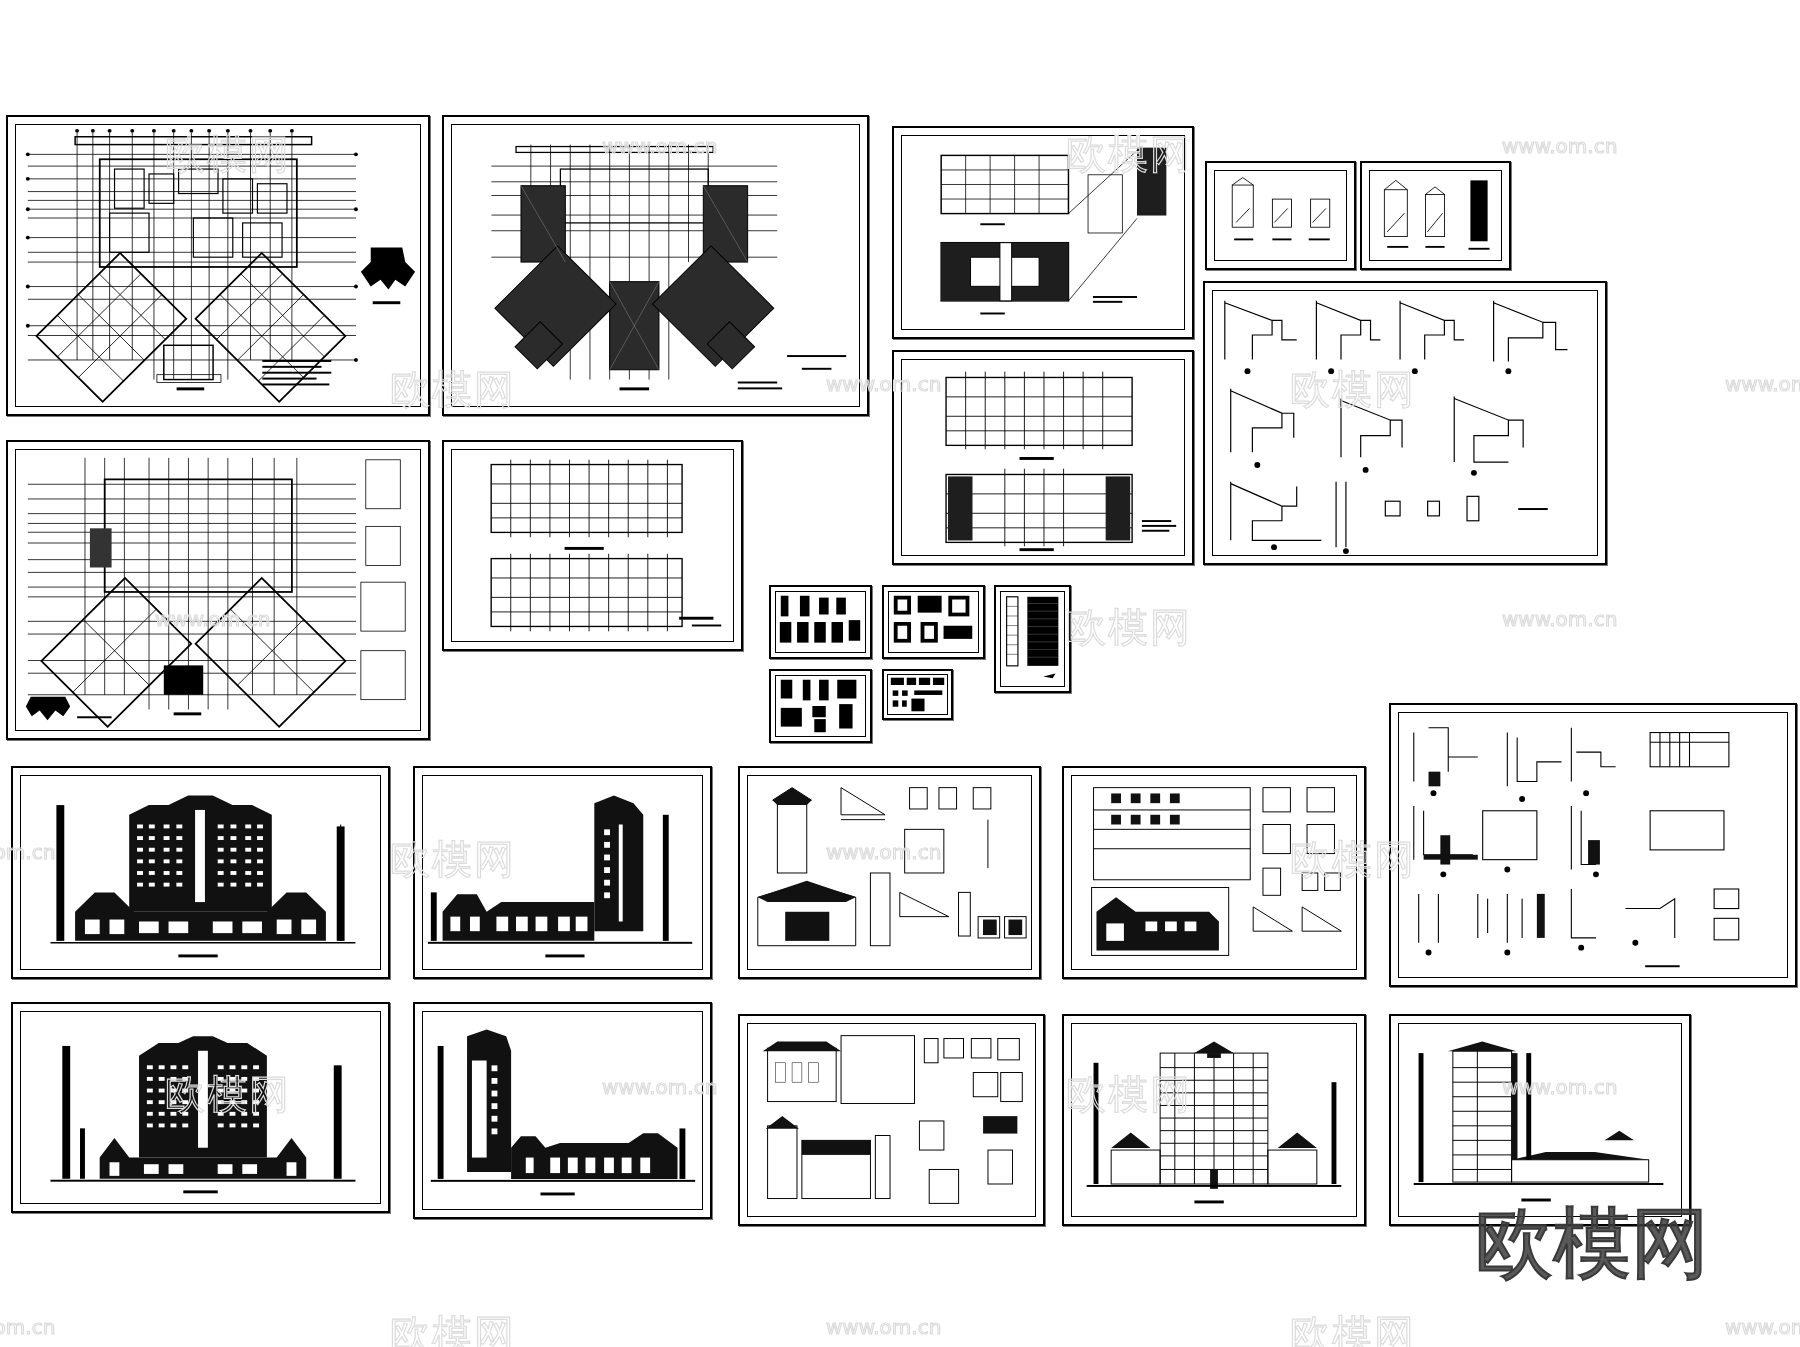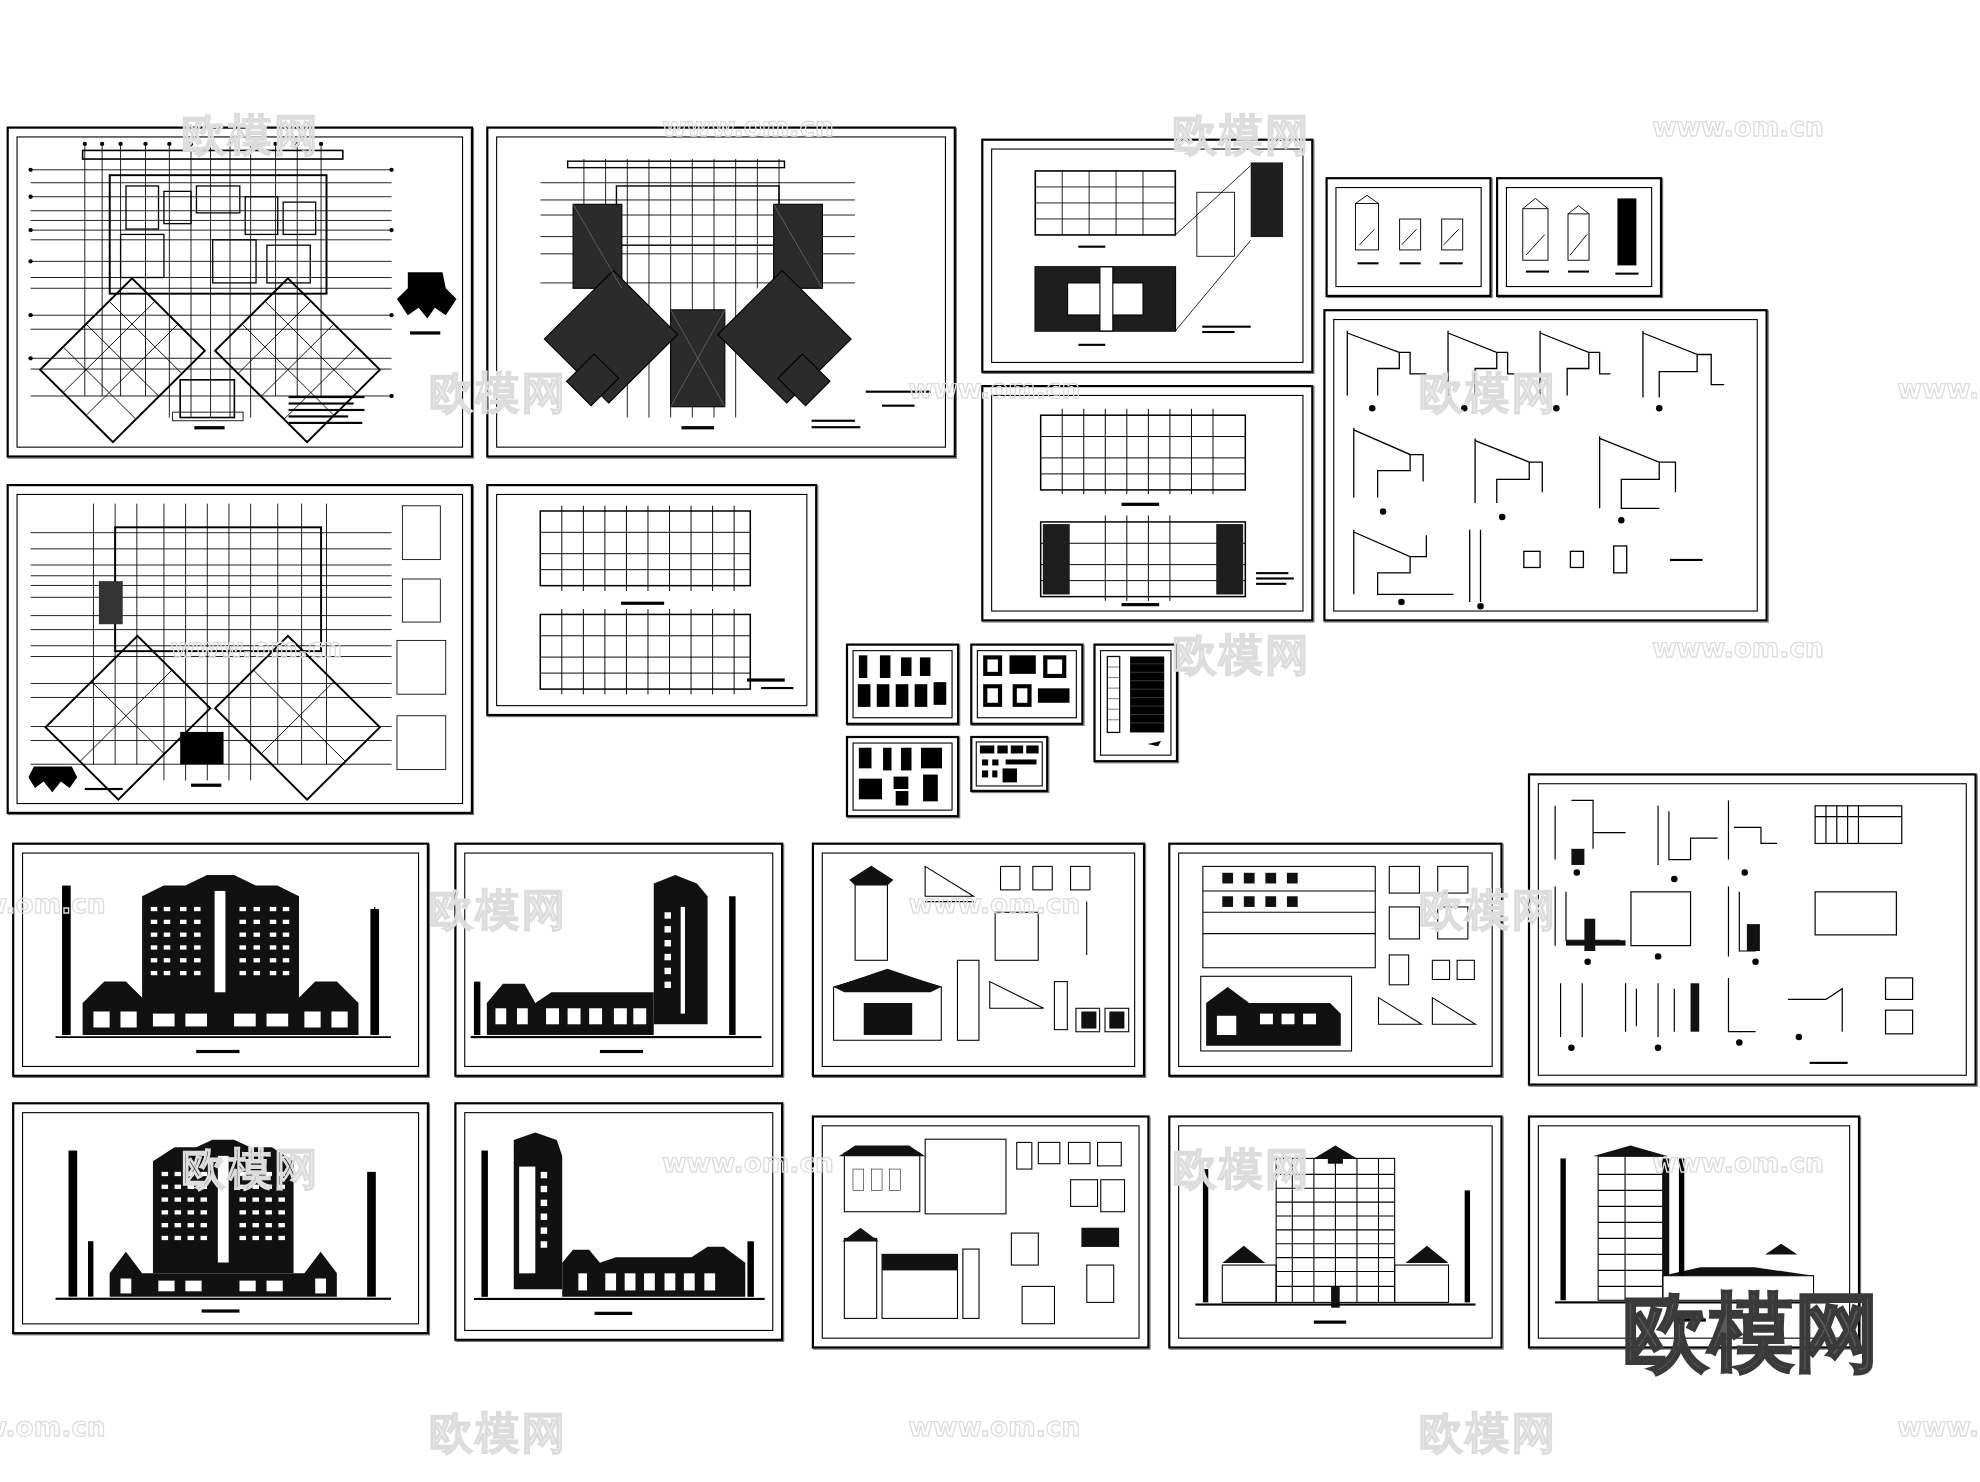--- a/index.html
+++ b/index.html
@@ -1,19 +1,19 @@
 <!DOCTYPE html>
 <html><head>
 <meta charset="utf-8">
 <style>
   html,body{margin:0;padding:0;background:#ffffff;}
   body{width:1800px;height:1347px;position:relative;overflow:hidden;font-family:"DejaVu Sans",sans-serif;}
-  .wm{position:absolute;color:transparent;-webkit-text-stroke:1.2px #dcdcdc;font-family:"DejaVu Sans",sans-serif;font-weight:bold;pointer-events:none;white-space:nowrap;z-index:5;}
+  .wm{position:absolute;color:transparent;-webkit-text-stroke:1.2px #dcdcdc;font-family:"DejaVu Sans",sans-serif;font-weight:normal;pointer-events:none;white-space:nowrap;z-index:5;margin-top:32px;}
   .wm.cn{font-size:40px;letter-spacing:2px;}
-  .wm.url{font-size:24px;}
+  .wm.url{font-size:20px;}
   .wm.big{font-size:78px;color:rgba(60,60,60,0.85);-webkit-text-stroke:2px #3a3a3a;z-index:6;}
   .sheet{position:absolute;border:2px solid #000;background:#fff;box-sizing:border-box;box-shadow:1px 1px 0 #777;}
   .sheet .inner{position:absolute;left:7px;top:7px;right:7px;bottom:7px;border:1.5px solid #000;overflow:hidden;}
   .sheet svg{position:absolute;left:0;top:0;width:100%;height:100%;}
 </style>
 </head>
 <body>
 
 <div class="wm cn" style="left:165px;top:95px;">欧模网</div>
 <div class="wm url" style="left:602px;top:102px;">www.om.cn</div>

